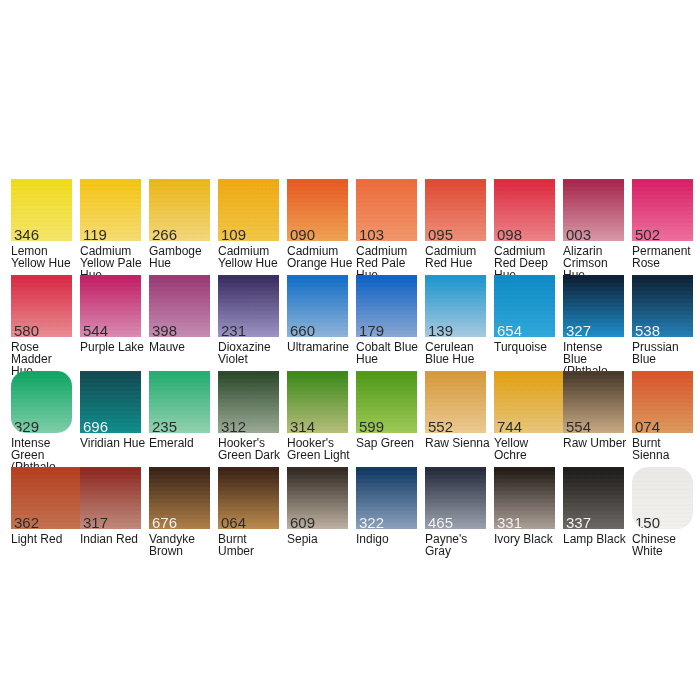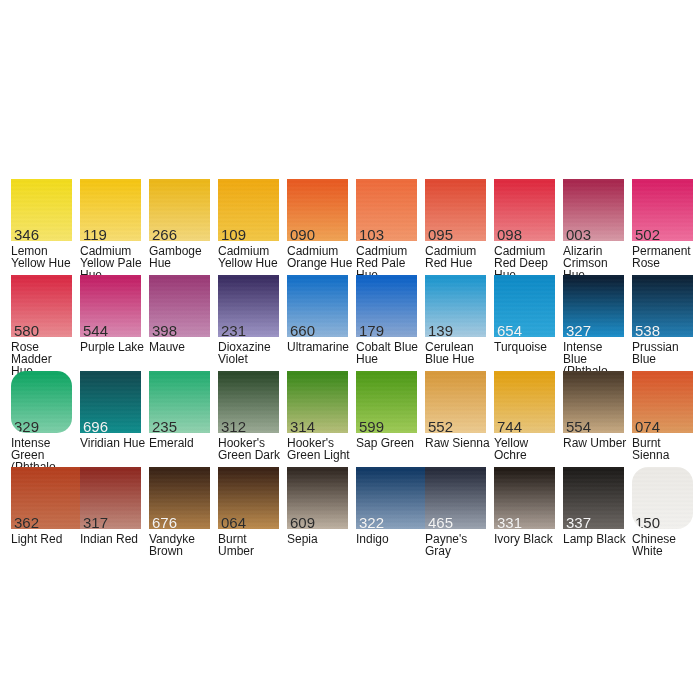--- a/index.html
+++ b/index.html
@@ -256,21 +256,21 @@
           <div class="name">Sap Green</div>
         </div>
         <div class="cell">
           <div class="swatch" style="background: linear-gradient(rgb(216, 154, 61) 0%, rgb(216, 154, 61) 6%, rgb(236, 203, 145) 100%);">
             <div class="grain"></div>
             <div class="code">552</div>
           </div>
           <div class="name">Raw Sienna</div>
         </div>
         <div class="cell">
-          <div class="swatch" style="background: linear-gradient(rgb(227, 162, 19) 0%, rgb(227, 162, 19) 6%, rgb(232, 198, 124) 100%);">
+          <div class="swatch" style="background: linear-gradient(rgb(227, 162, 19) 0%, rgb(227, 162, 19) 6%, rgb(232, 198, 124) 100%); padding-left: 18px;">
             <div class="grain"></div>
             <div class="code">744</div>
           </div>
           <div class="name">Yellow Ochre</div>
         </div>
         <div class="cell">
           <div class="swatch" style="background: linear-gradient(rgb(74, 58, 42) 0%, rgb(74, 58, 42) 6%, rgb(201, 171, 131) 100%);">
             <div class="grain"></div>
             <div class="code">554</div>
           </div>
@@ -314,21 +314,21 @@
           <div class="name">Burnt Umber</div>
         </div>
         <div class="cell">
           <div class="swatch" style="background: linear-gradient(rgb(51, 42, 36) 0%, rgb(51, 42, 36) 6%, rgb(191, 178, 162) 100%);">
             <div class="grain"></div>
             <div class="code">609</div>
           </div>
           <div class="name">Sepia</div>
         </div>
         <div class="cell">
-          <div class="swatch" style="background: linear-gradient(rgb(18, 58, 102) 0%, rgb(18, 58, 102) 6%, rgb(139, 162, 189) 100%); padding-left: 43px;">
+          <div class="swatch" style="background: linear-gradient(rgb(18, 58, 102) 0%, rgb(18, 58, 102) 6%, rgb(139, 162, 189) 100%);">
             <div class="grain"></div>
             <div class="code light">322</div>
           </div>
           <div class="name">Indigo</div>
         </div>
         <div class="cell">
           <div class="swatch" style="background: linear-gradient(rgb(39, 44, 60) 0%, rgb(39, 44, 60) 6%, rgb(155, 163, 176) 100%);">
             <div class="grain"></div>
             <div class="code light">465</div>
           </div>

